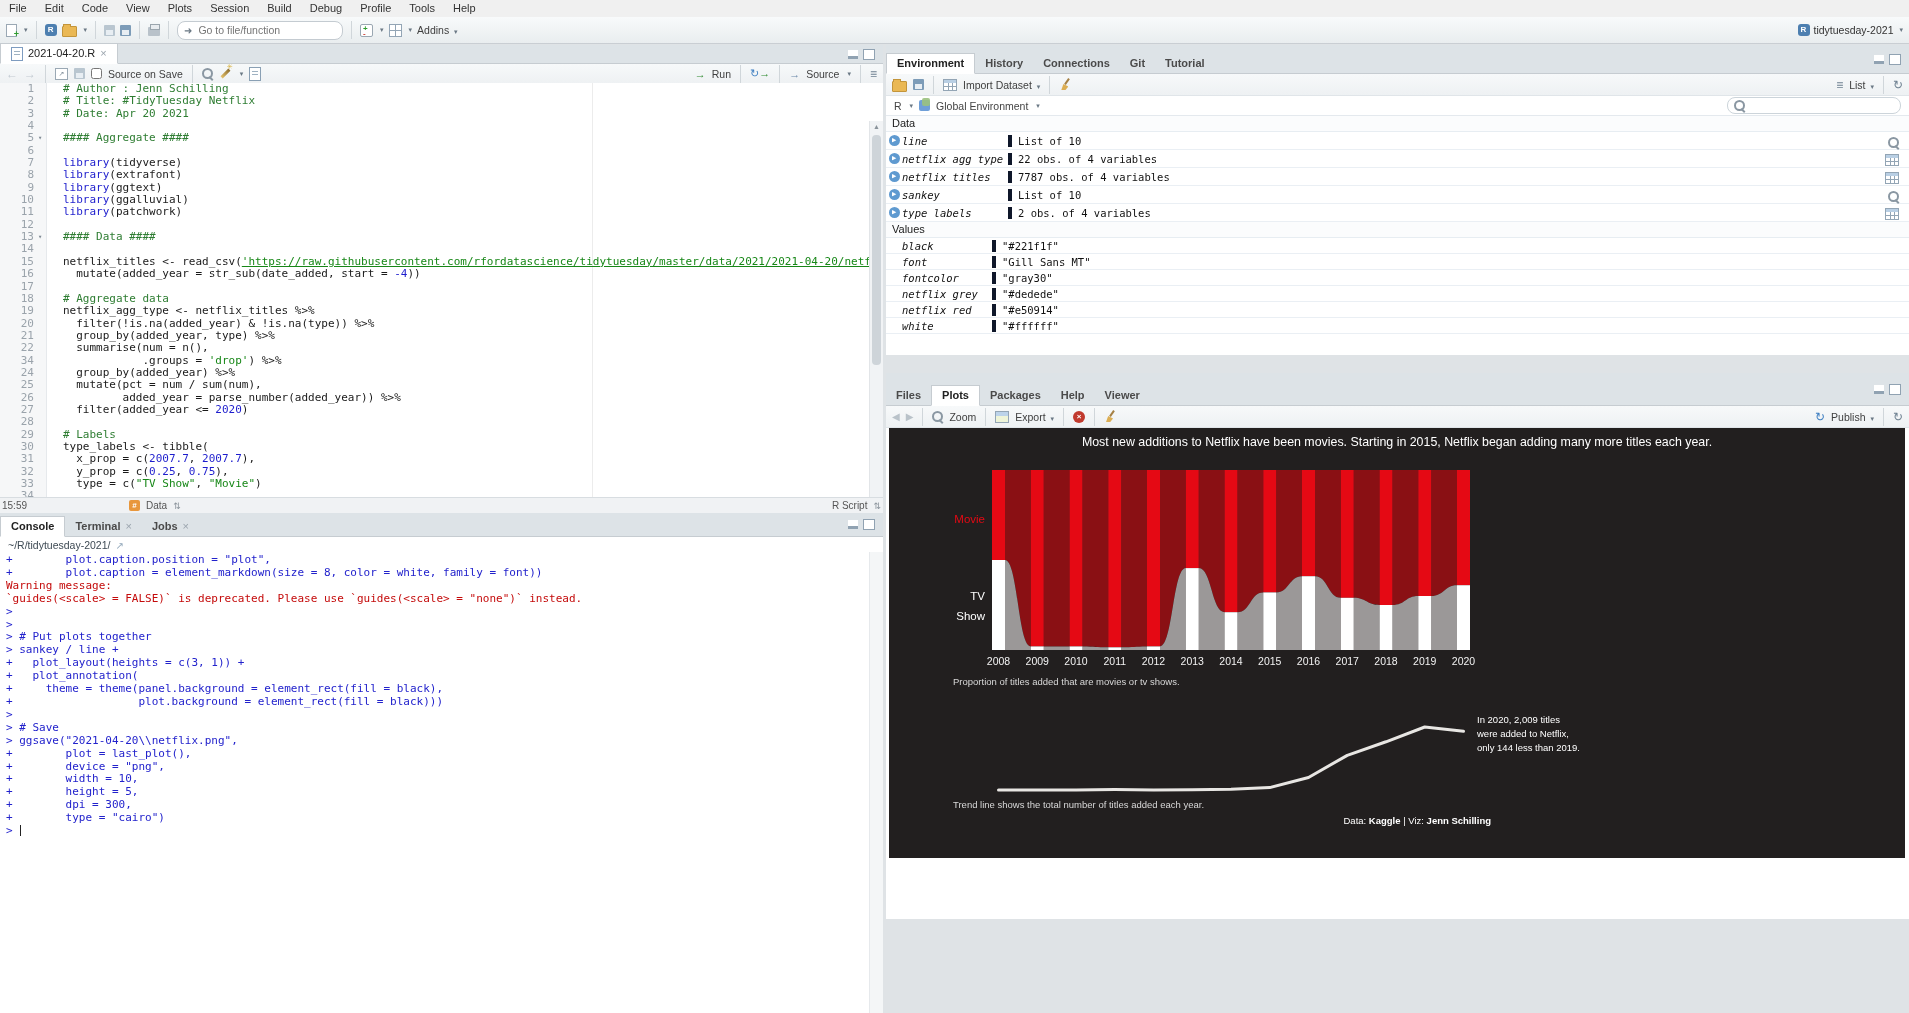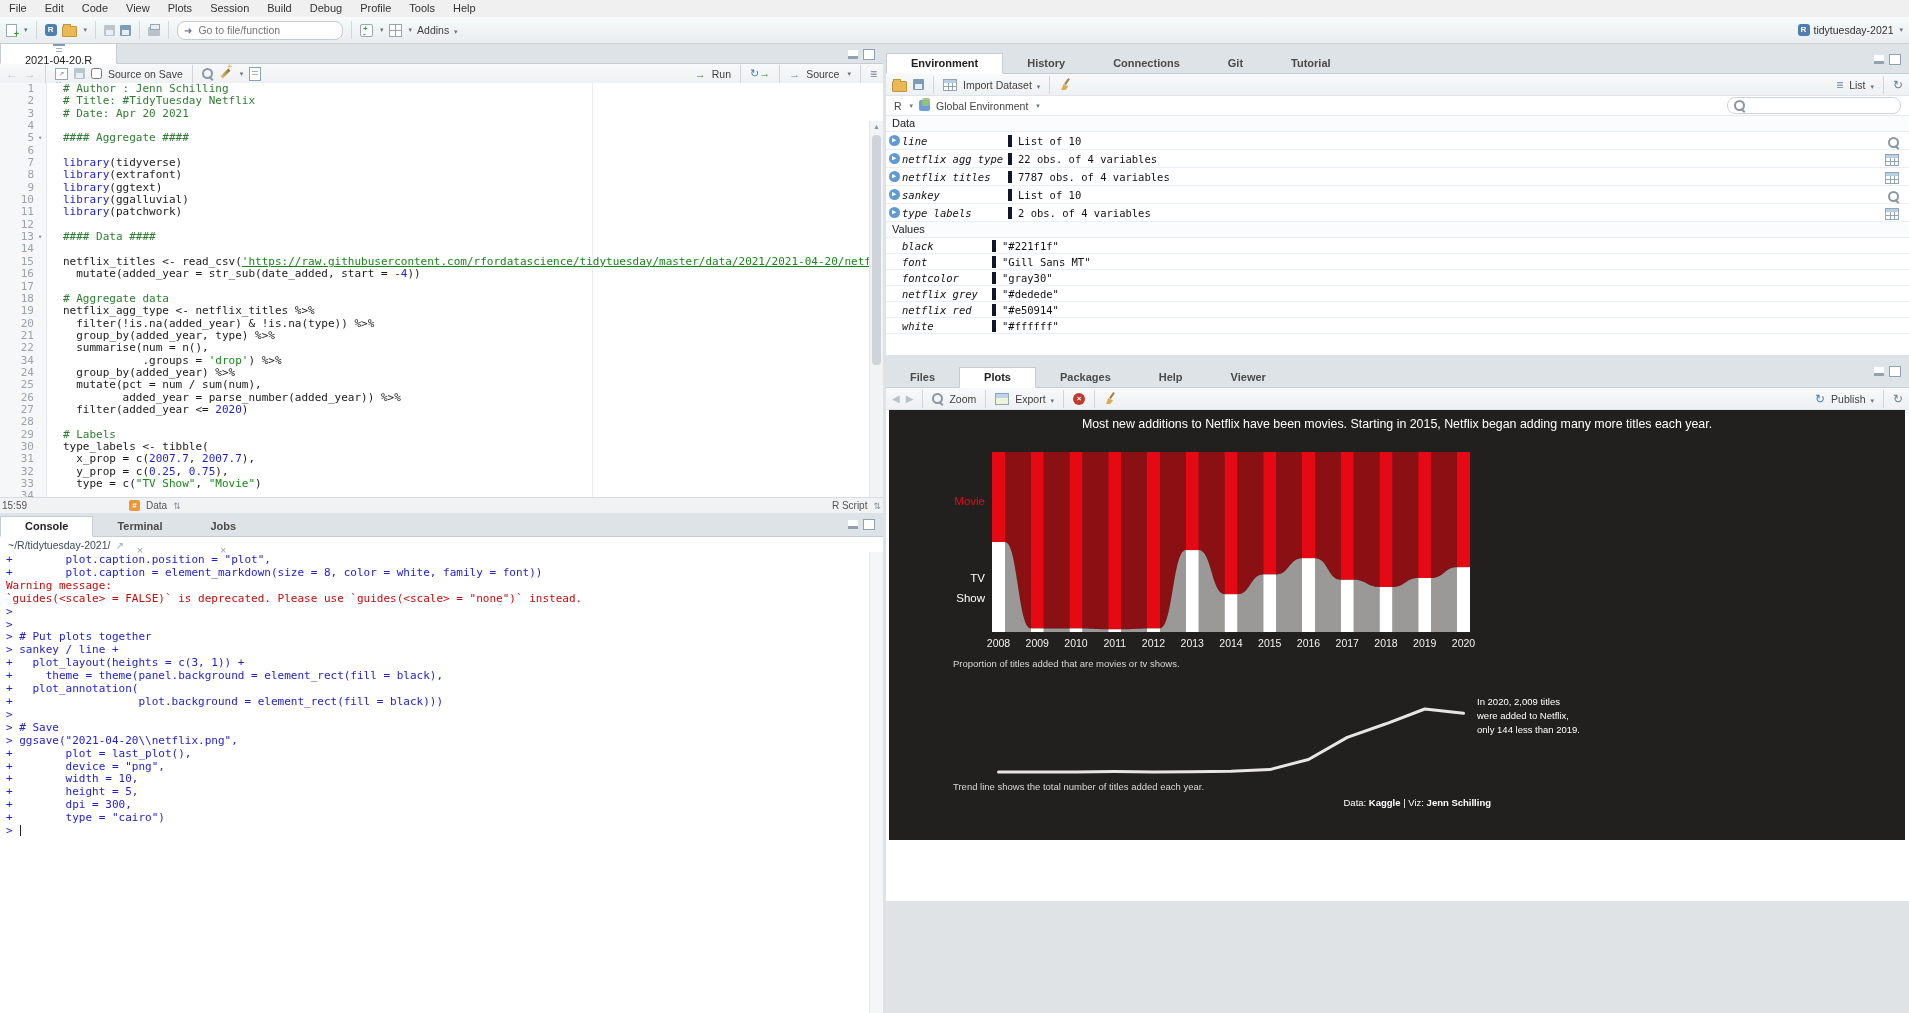--- a/index.html
+++ b/index.html
@@ -57,21 +57,21 @@
   .shape-pop{width:11px;height:10px;border:1px solid #9aa8b4;background:#fff;font-size:7px;color:#7e8c98;text-align:center;line-height:9px;}
   .shape-cube{width:11px;height:11px;background:#6f9fd8;border-radius:2px;}
   .shape-cube:after{content:"";position:absolute;left:3px;top:-2px;width:8px;height:8px;background:#9ac17e;border-radius:2px;opacity:.9;}
   .glyph{font-size:12px;color:#6e8191;}
   .wbtns{display:flex;gap:5px;align-items:center;}
   .wbtn{width:10px;height:9px;border:1px solid #90a2b2;background:#fff;}
   .wbtn.min{border:none;border-bottom:3px solid #90a2b2;height:6px;}
   
   .pane{background:#fff;position:absolute;box-sizing:border-box;border:1px solid #c6ccd1;}
   .tabstrip{background:#dde3e7;border-bottom:1px solid #c6ccd1;display:flex;align-items:flex-end;position:relative;}
-  .ptab{height:19px;line-height:19px;padding:0 24px;font-size:11px;font-weight:bold;color:#4a4a4a;display:flex;align-items:center;gap:5px;flex-direction:column;}
+  .ptab{height:19px;line-height:19px;padding:0 10px;font-size:11px;font-weight:bold;color:#4a4a4a;display:flex;align-items:center;gap:5px;}
   .ptab.active{background:#fff;border:1px solid #c6ccd1;border-bottom:1px solid #fff;margin-bottom:-1px;color:#222;}
   .ptab .x{color:#9aa4ad;font-weight:normal;font-size:11px;}
   .toolbar{background:linear-gradient(#f7f9fa,#eef1f3);border-bottom:1px solid #e0e5e9;display:flex;align-items:center;
       padding:0 6px;box-sizing:border-box;gap:6px;font-size:10.5px;color:#444;}
   .tb-label{font-size:10.5px;color:#404040;}
   
   #editor-pane{left:0;top:45px;width:883px;height:468px;border:none;background:#fff;}
   #editor-tabstrip{height:18px;}
   #editor-toolbar{height:20px;}
   #code-area{position:absolute;left:0;top:38px;width:883px;height:446px;overflow:hidden;background:#fff;}
@@ -114,21 +114,21 @@
   #env-search input{border:none;outline:none;width:130px;font-size:10px;background:transparent;}
   .env-header{height:15px;line-height:15px;font-size:11px;color:#1a1a1a;padding-left:6px;background:#fbfcfd;border-bottom:1px solid #e7edf2;}
   .env-row{height:17px;display:flex;align-items:center;border-bottom:1px solid #eaeff4;font-family:"DejaVu Sans Mono",monospace;font-size:10.5px;color:#111;position:relative;}
   .env-row .eicon{width:16px;flex:none;display:flex;justify-content:center;}
   .env-row .nm{width:106px;flex:none;overflow:hidden;font-style:italic;}
   .env-row .vl{border-left:4px solid #0f172a;padding-left:6px;flex:1;overflow:hidden;}
   .env-row .ricon{position:absolute;right:10px;top:3px;}
   .env-row.valrow{height:15px;}
   .env-row.valrow .nm{padding-left:16px;width:90px;}
   
-  #plots-pane{left:886px;top:355px;width:1023px;height:546px;border:none;}
+  #plots-pane{left:886px;top:373px;width:1023px;height:546px;border:none;}
   #plots-tabstrip{height:26px;padding-top:6px;}
   #plots-toolbar{height:22px;}
   #plot-black{position:absolute;left:3px;top:55px;width:1016px;height:430px;background:#221f1f;}
   #plot-black svg{position:absolute;left:0;top:0;}
   .pub{color:#3f7fc1;font-size:12px;}
   .rightpush{margin-left:auto;display:flex;align-items:center;gap:6px;}
 </style>
 </head>
 <body>
 
@@ -305,22 +305,22 @@
   <div id="console-body">
       <div class="conline con-blue">+        plot.caption.position = "plot",</div>
       <div class="conline con-blue">+        plot.caption = element_markdown(size = 8, color = white, family = font))</div>
       <div class="conline con-red">Warning message:</div>
       <div class="conline con-red">`guides(&lt;scale&gt; = FALSE)` is deprecated. Please use `guides(&lt;scale&gt; = "none")` instead.</div>
       <div class="conline con-blue">&gt;</div>
       <div class="conline con-blue">&gt;</div>
       <div class="conline con-blue">&gt; # Put plots together</div>
       <div class="conline con-blue">&gt; sankey / line +</div>
       <div class="conline con-blue">+   plot_layout(heights = c(3, 1)) +</div>
+      <div class="conline con-blue">+   plot_annotation(</div>
       <div class="conline con-blue">+     theme = theme(panel.background = element_rect(fill = black),</div>
-      <div class="conline con-blue">+   plot_annotation(</div>
       <div class="conline con-blue">+                   plot.background = element_rect(fill = black)))</div>
       <div class="conline con-blue">&gt;</div>
       <div class="conline con-blue">&gt; # Save</div>
       <div class="conline con-blue">&gt; ggsave("2021-04-20\\netflix.png",</div>
       <div class="conline con-blue">+        plot = last_plot(),</div>
       <div class="conline con-blue">+        device = "png",</div>
       <div class="conline con-blue">+        width = 10,</div>
       <div class="conline con-blue">+        height = 5,</div>
       <div class="conline con-blue">+        dpi = 300,</div>
       <div class="conline con-blue">+        type = "cairo")</div>

